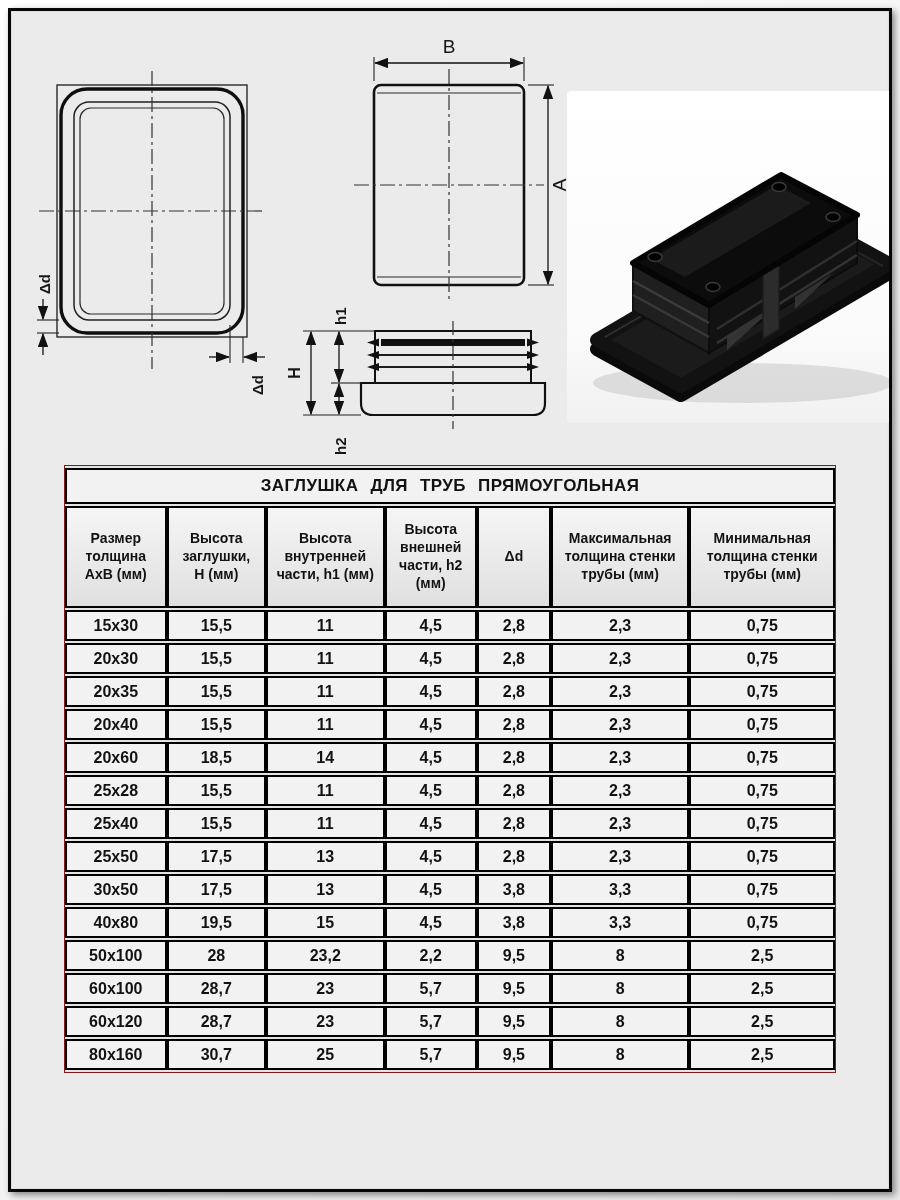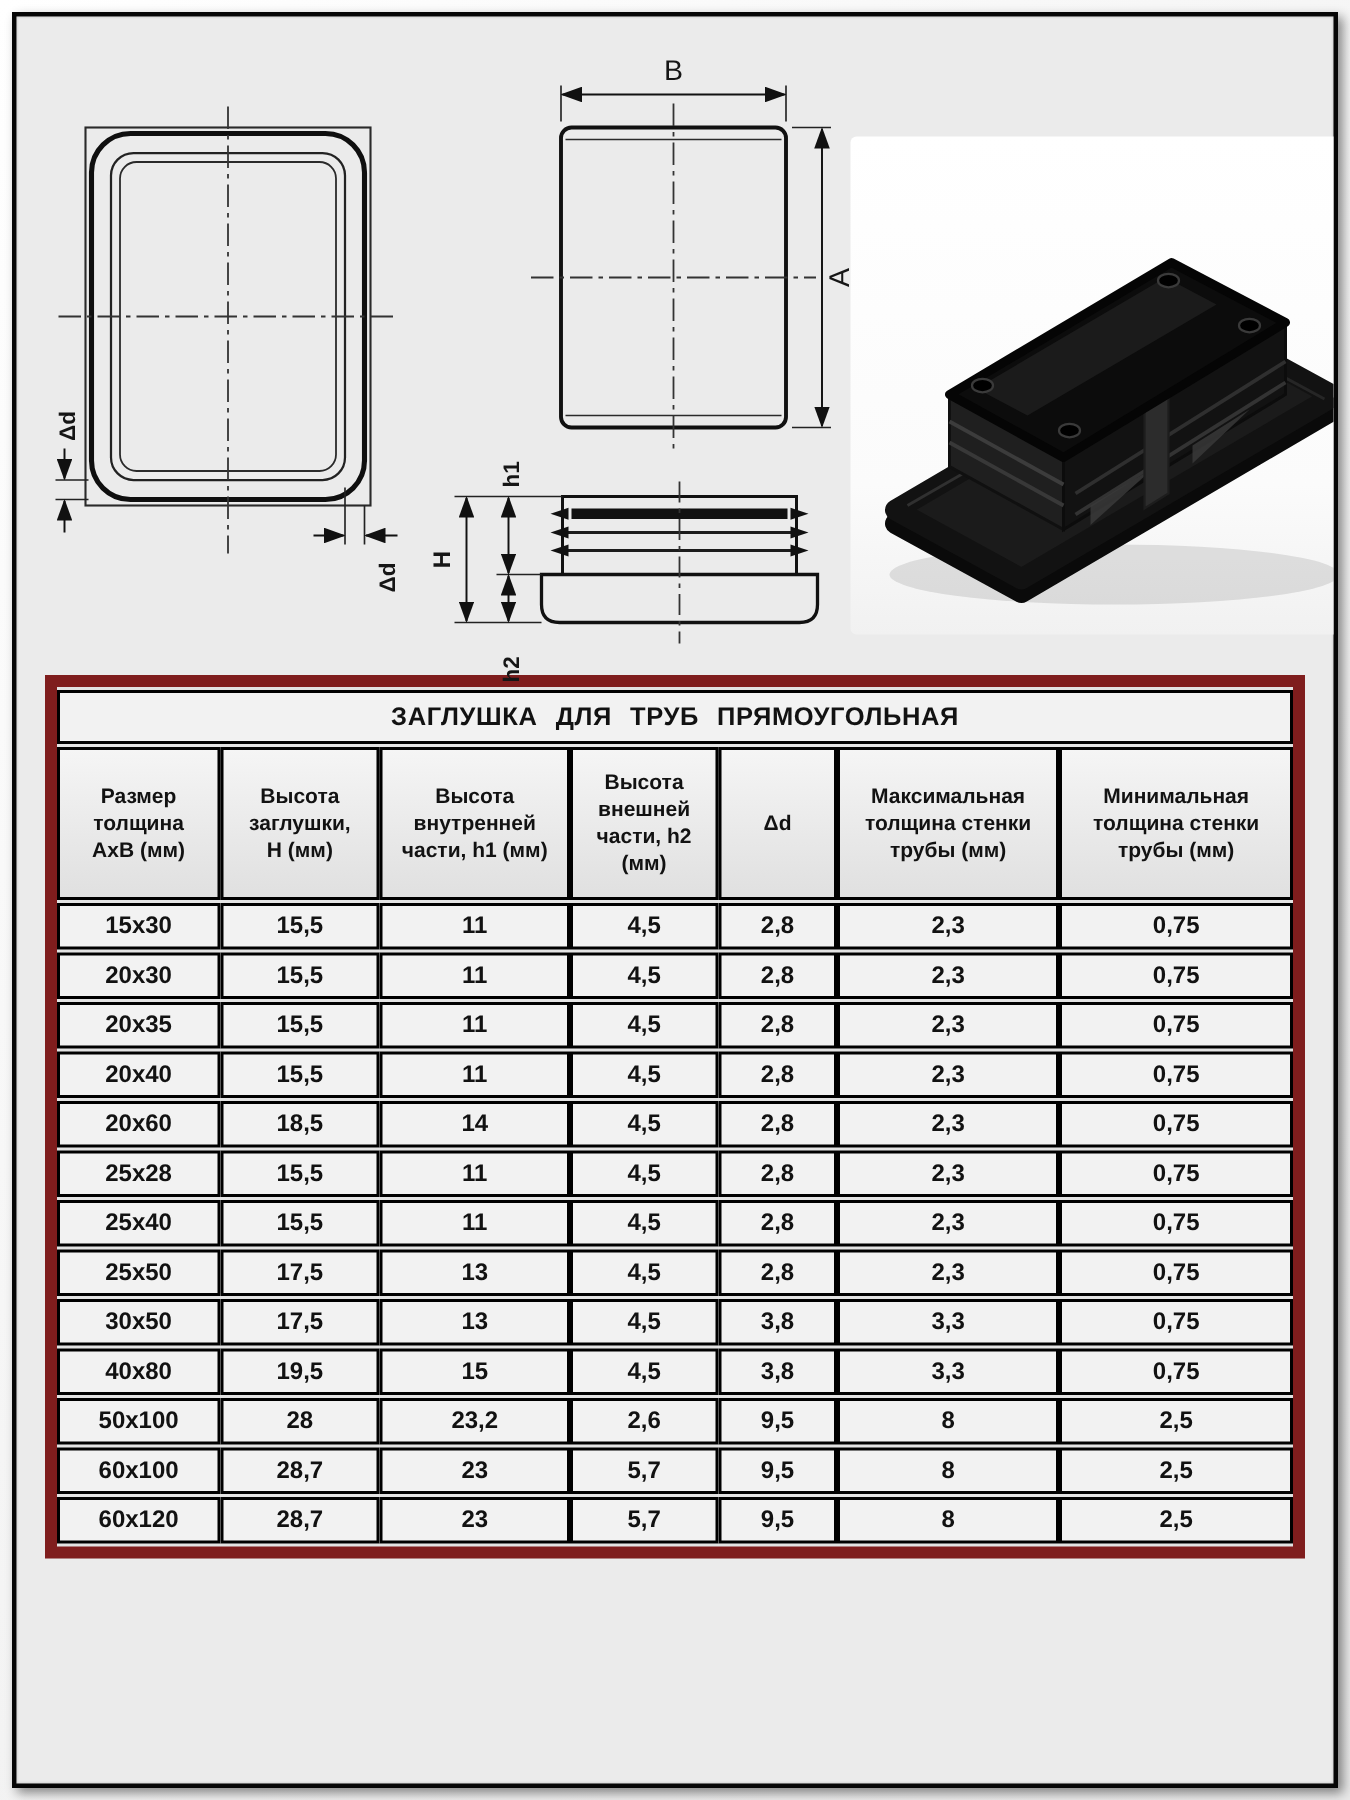--- a/index.html
+++ b/index.html
@@ -23,23 +23,23 @@
   #profile-view{left:272px;top:292px;}
   .photo{
     position:absolute;left:556px;top:80px;width:330px;height:332px;
     background:linear-gradient(180deg,#ffffff 0%,#fbfbfb 70%,#f1f1f1 100%);
     border-radius:4px;
   }
   .photo svg{display:block;width:100%;height:100%;}
 
   
   table.spec{
-    width:840px;margin:1px auto;
+    width:772px;margin:16px auto;
     border-collapse:separate;border-spacing:0 2px;
-    background:#e3e3e3;border:8px solid #7f1d1d;
+    background:#e3e3e3;border:1px solid #7f1d1d;
     table-layout:fixed;
   }
   table.spec th, table.spec td{
     border:2px solid #000;background:#f2f2f2;
     text-align:center;vertical-align:middle;color:#121212;
     overflow:hidden;
   }
   th.title-cell{
     height:30px;font-size:17px;font-weight:bold;
     letter-spacing:.4px;word-spacing:7px;
@@ -314,21 +314,21 @@
             <td>15</td>
             <td>4,5</td>
             <td>3,8</td>
             <td>3,3</td>
             <td>0,75</td>
           </tr>
           <tr>
             <td>50х100</td>
             <td>28</td>
             <td>23,2</td>
-            <td>2,6</td>
+            <td>2,2</td>
             <td>9,5</td>
             <td>8</td>
             <td>2,5</td>
           </tr>
           <tr>
             <td>60х100</td>
             <td>28,7</td>
             <td>23</td>
             <td>5,7</td>
             <td>9,5</td>
@@ -337,17 +337,26 @@
           </tr>
           <tr>
             <td>60х120</td>
             <td>28,7</td>
             <td>23</td>
             <td>5,7</td>
             <td>9,5</td>
             <td>8</td>
             <td>2,5</td>
           </tr>
+          <tr>
+            <td>80х160</td>
+            <td>30,7</td>
+            <td>25</td>
+            <td>5,7</td>
+            <td>9,5</td>
+            <td>8</td>
+            <td>2,5</td>
+          </tr>
         </tbody>
     </table>
 
   </div>
 </div>
 
 </body></html>

